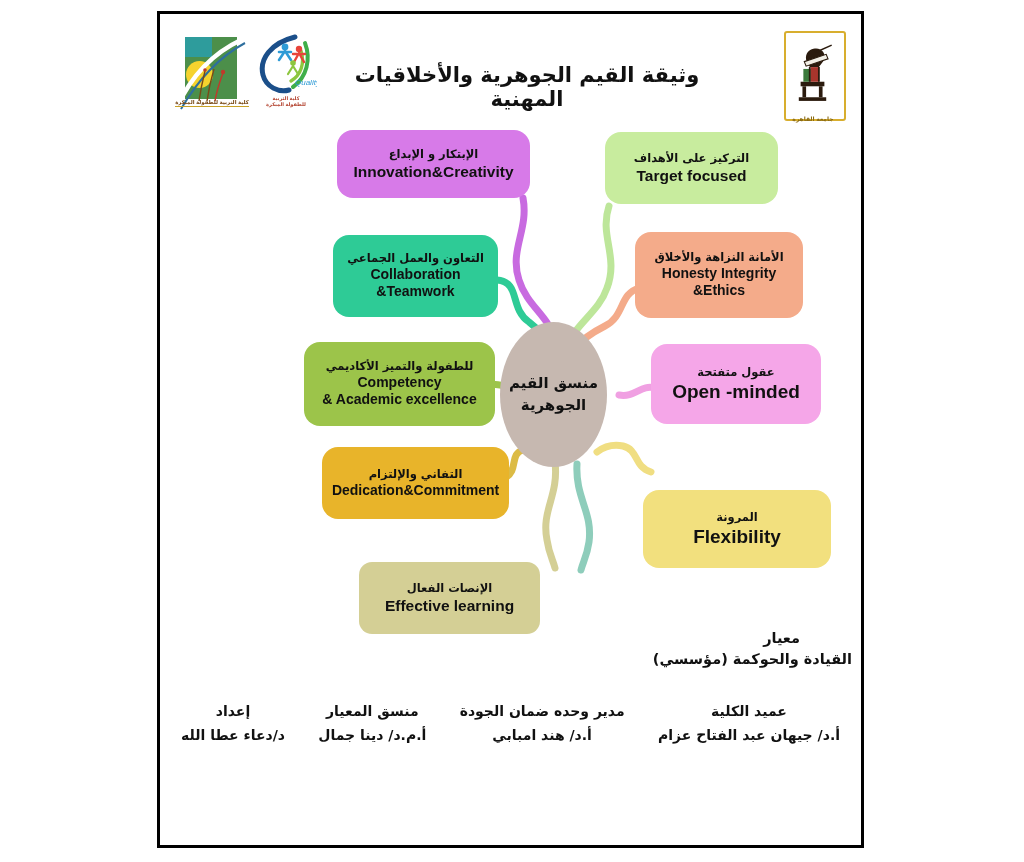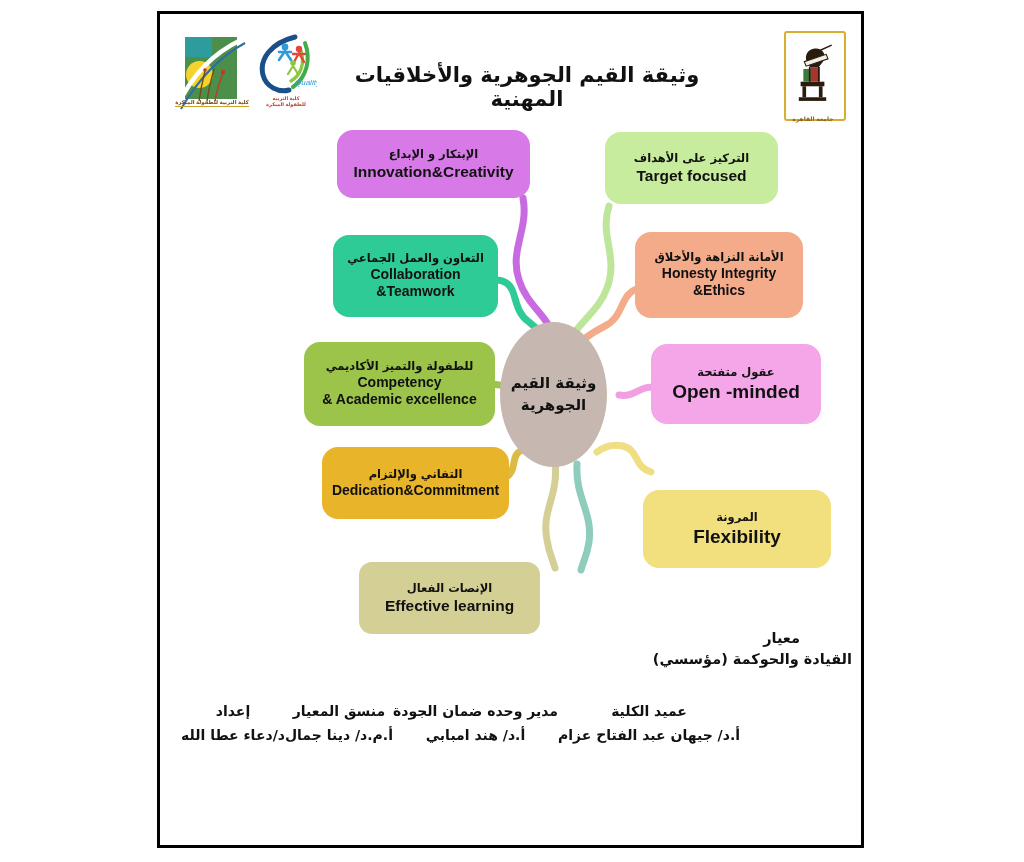--- a/index.html
+++ b/index.html
@@ -86,21 +86,21 @@
     position:absolute;left:157px;top:628px;width:707px;text-align:right;
     direction:rtl;padding-right:12px;box-sizing:border-box;
     font-family:"DejaVu Sans",sans-serif;font-weight:700;font-size:14.5px;
     color:#111;line-height:1.45;
   }
   .criterion .l1{display:block;padding-right:52px;}
   .criterion .l2{display:block;}
 
   .signatures{
     position:absolute;left:157px;top:700px;width:707px;height:70px;
-    display:flex;flex-direction:row-reverse;
+    display:flex;flex-direction:row-reverse;justify-content:space-between;
     padding:0 24px;box-sizing:border-box;direction:rtl;
   }
   .sig{text-align:center;font-family:"DejaVu Sans",sans-serif;color:#111;}
   .sig .role{display:block;font-size:14px;font-weight:700;line-height:1.7;}
   .sig .name{display:block;font-size:14px;font-weight:700;line-height:1.7;}
 </style>
 </head>
 <body>
 
 <div id="page">
@@ -187,21 +187,21 @@
       <path d="M348 368 C362 360 352 344 366 340 C376 336 382 338 388 342" stroke="#dcbb45" stroke-width="7" fill="none" stroke-linecap="round"></path>
 
       <path d="M494 362 C476 356 482 340 466 336 C456 334 448 336 440 342" stroke="#f0de82" stroke-width="7" fill="none" stroke-linecap="round"></path>
 
       <path d="M398 352 C402 386 384 400 390 430 C392 444 396 450 398 458" stroke="#d4cf95" stroke-width="7" fill="none" stroke-linecap="round"></path>
 
       <path d="M420 354 C418 388 436 402 432 432 C430 446 426 452 424 460" stroke="#8ecdbb" stroke-width="7" fill="none" stroke-linecap="round"></path>
     </svg>
 
     <div class="center-node">
-      <span>وثيقة القيم</span>
+      <span>منسق القيم</span>
       <span>الجوهرية</span>
     </div>
 
     <div class="node" style="left:180px;top:20px;width:193px;height:68px;background:#d77ae8;">
       <span class="ar">الإبتكار و الإبداع</span>
       <span class="en">Innovation&amp;Creativity</span>
     </div>
 
     <div class="node" style="left:176px;top:125px;width:165px;height:82px;background:#2ecb96;">
       <span class="ar">التعاون والعمل الجماعي</span>

